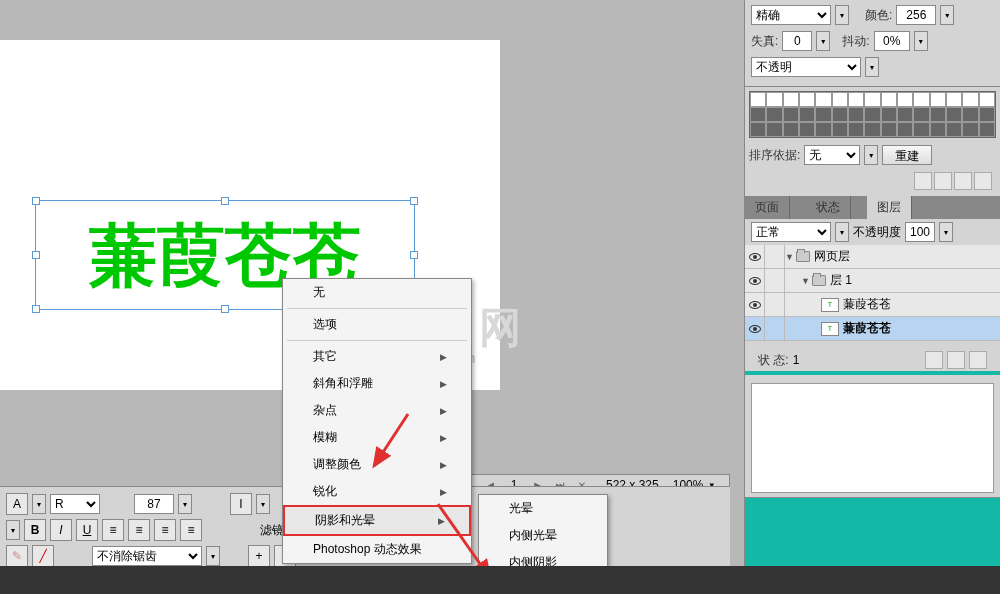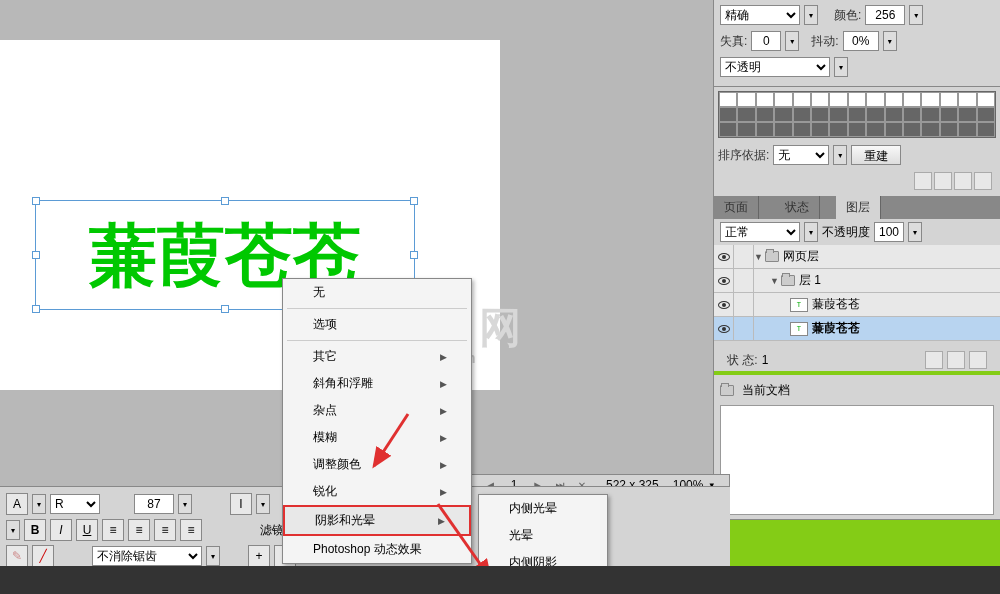--- a/index.html
+++ b/index.html
@@ -6,21 +6,21 @@
 body { background: #b8b8b8; width: 1000px; height: 594px; position: relative; overflow: hidden; }
 
 
 .canvas-bg { position: absolute; left: 0; top: 0; width: 720px; height: 455px; background: #b8b8b8; }
 .canvas { position: absolute; left: 0; top: 40px; width: 500px; height: 350px; background: #fff; }
 .text-frame { position: absolute; left: 35px; top: 160px; width: 380px; height: 110px; border: 1px solid #5b9bd5; }
 .text-frame .handle { position: absolute; width: 8px; height: 8px; background: #fff; border: 1px solid #5b9bd5; }
 .text-content { color: #00c800; font-size: 68px; font-weight: bold; font-family: SimHei, "Microsoft YaHei"; line-height: 110px; text-align: center; }
 
 
-.right-panels { position: absolute; right: 0; top: 0; width: 287px; height: 594px; background: #84cc16; border-left: 1px solid #888; }
+.right-panels { position: absolute; right: 0; top: 0; width: 256px; height: 594px; background: #14b8a6; border-left: 1px solid #888; }
 .panel-section { border-bottom: 1px solid #888; padding: 4px 6px; background: #d4d4d4; }
 .panel-row { display: flex; align-items: center; gap: 4px; margin-bottom: 4px; height: 22px; }
 .panel-row label { color: #333; }
 select { height: 20px; border: 1px solid #888; background: #fff; font-size: 12px; }
 input[type="text"] { height: 20px; border: 1px solid #888; background: #fff; text-align: center; padding: 0 2px; }
 .dropdown-btn { width: 14px; height: 20px; background: #ddd; border: 1px solid #888; display: flex; align-items: center; justify-content: center; font-size: 8px; }
 .btn { border: 1px solid #888; background: linear-gradient(#f8f8f8,#ddd); padding: 2px 12px; height: 20px; }
 
 
 .swatch-panel { padding: 4px; background: #d4d4d4; }
@@ -237,24 +237,20 @@
       <label>状 态:</label>
       <span>1</span>
       <div style="flex:1"></div>
       <div class="mini-icon"></div>
       <div class="mini-icon"></div>
       <div class="mini-icon"></div>
     </div>
   </div>
 
   <div class="panel-section">
-    <div class="panel-row">
-      <div class="folder-icon"></div>
-      <span style="margin-left:4px">当前文档</span>
-    </div>
     <div style="height:110px;background:#fff;border:1px solid #999;margin-top:4px"></div>
   </div>
 </div>
 
 <div class="page-bar">
   <div class="page-btn">⏮</div>
   <div class="page-btn">◀</div>
   <span style="width:20px;text-align:center">1</span>
   <div class="page-btn">▶</div>
   <div class="page-btn">⏭</div>
@@ -353,24 +349,24 @@
       <span>阴影和光晕</span>
       <span class="menu-arrow">▶</span>
     </div>
   <div class="menu-item">
       <span>Photoshop 动态效果</span>
     </div>
 </div>
 
 <div class="context-menu" style="left:478px;top:494px;min-width:130px">
   <div class="menu-item">
+      <span>光晕</span>
+    </div>
+  <div class="menu-item">
       <span>内侧光晕</span>
-    </div>
-  <div class="menu-item">
-      <span>光晕</span>
     </div>
   <div class="menu-item">
       <span>内侧阴影</span>
     </div>
   <div class="menu-item">
       <span>投影</span>
     </div>
 
 </div>
 

